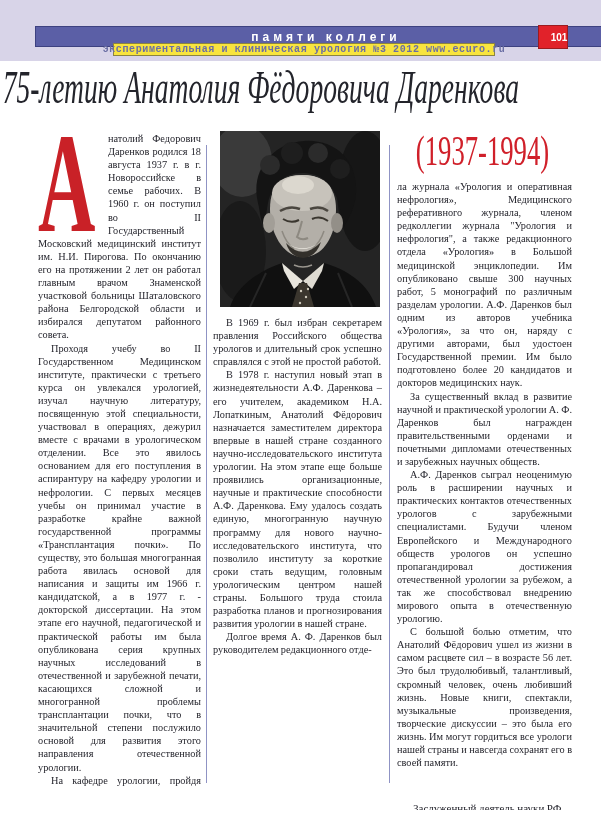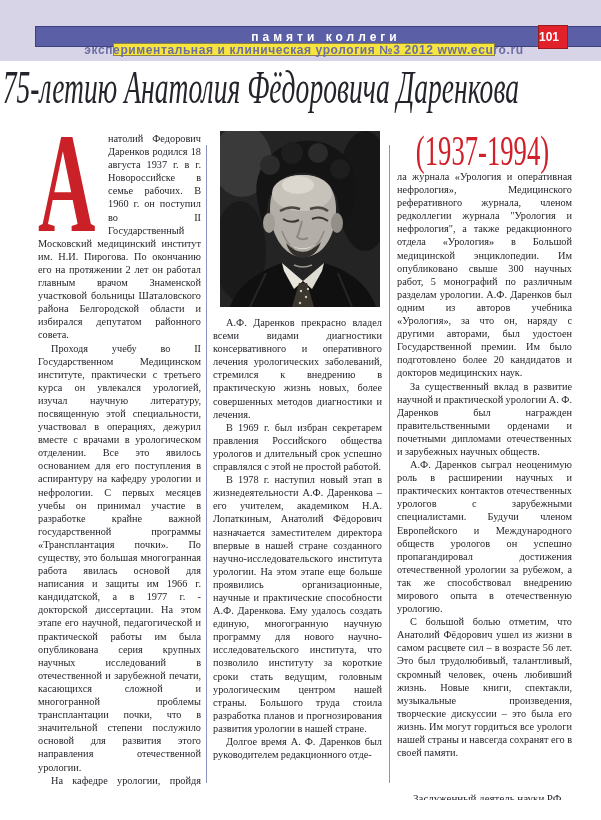--- a/index.html
+++ b/index.html
@@ -15,31 +15,31 @@
     background:#5b5fa6; border:1px solid #3d4180;
     display:flex; align-items:center; justify-content:center;
   }
   .header-bar span {
     color:#ffffff; font-family:"Liberation Sans", sans-serif;
     font-size:12px; font-weight:bold; letter-spacing:4px;
   }
   .page-num {
     position:absolute; left:538px; top:25px; width:30px; height:24px;
     background:#e1222a; border:1px solid #9c1b1f;
-    display:flex; align-items:center; justify-content:flex-start;
-    color:#ffffff; font-family:"Liberation Sans", sans-serif; font-size:12px; font-weight:bold;
+    display:flex; align-items:center; justify-content:center;
+    color:#ffffff; font-family:"Liberation Sans", sans-serif; font-size:10px; font-weight:bold;padding-left:12px;
   }
   .journal-strip {
     position:absolute; left:113px; top:43px; width:382px; height:13px;
     background:#f8e43e; border:1px solid #8c8440; z-index:3;
     display:flex; align-items:center; justify-content:center;
   }
   .journal-strip span {
-    color:#6b6fa4; font-family:Liberation Sans, sans-serif;
-    font-size:12px; font-weight:bold; letter-spacing:0.6px; white-space:nowrap;
+    color:#6b6fa4; font-family:Liberation Mono, monospace;
+    font-size:10px; font-weight:bold; letter-spacing:0.6px; white-space:nowrap;
   }
   
   .main-title {
     position:absolute; left:0; top:58px; width:496px; height:58px;
     display:flex; justify-content:center; align-items:center;font-style:italic;
   }
   .main-title span {
     display:inline-block; white-space:nowrap; color:#23242b;
     font-size:46px; transform:scaleX(0.60); letter-spacing:0px;
   }
@@ -50,21 +50,21 @@
   .years-title span {
     display:inline-block; white-space:nowrap; color:#d0202a;
     font-size:43px; transform:scaleX(0.62);
   }
   
   .col { position:absolute; color:#26262e; font-size:10.3px; line-height:13.1px;
          text-align:justify; word-spacing:-0.2px; overflow:hidden; }
   .col p.indent { text-indent:13px; }
   .col-1 { left:38px;  top:132px; width:163px; height:656px; }
   .col-2 { left:213px; top:131px; width:169px; height:658px; }
-  .col-3 { left:397px; top:170px; width:175px; height:630px; }
+  .col-3 { left:397px; top:180px; width:175px; height:630px; }
   .divider { position:absolute; width:1px; background:#8f93c4; top:145px; height:638px; }
   .divider-1 { left:206px; }
   .divider-2 { left:389px; }
   
   .dropcap {
     float:left; width:66px; height:101px; margin:3px 4px 0 0;
     font-size:142px; line-height:96px; font-weight:bold; color:#c92127;
     transform:scaleX(0.56); transform-origin:0 0; overflow:visible;
   }
   
@@ -158,21 +158,20 @@
 
           <path d="M79,152 L87,152 L94,176 L72,176 Z" fill="#3b362e"></path>
           <circle cx="81" cy="160" r="1.2" fill="#cfcabc"></circle>
           <circle cx="86" cy="166" r="1.2" fill="#cfcabc"></circle>
           <circle cx="80" cy="172" r="1.2" fill="#cfcabc"></circle>
           <circle cx="88" cy="158" r="1.2" fill="#cfcabc"></circle>
         </svg>
       </div>
     </figure>
     <div class="text-block">
-      <p class="indent">А.Ф. Даренков прекрасно владел всеми видами диагностики консервативного и оперативного лечения урологических заболеваний, стремился к внедрению в практическую жизнь новых, более совершенных методов диагностики и лечения.</p>
       <p class="indent">В 1969 г. был избран секретарем правления Российского общества урологов и длительный срок успешно справлялся с этой не простой работой.</p>
       <p class="indent">В 1978 г. наступил новый этап в жизнедеятельности А.Ф. Даренкова – его учителем, академиком Н.А. Лопаткиным, Анатолий Фёдорович назначается заместителем директора впервые в нашей стране созданного научно-исследовательского института урологии. На этом этапе еще больше проявились организационные, научные и практические способности А.Ф. Даренкова. Ему удалось создать единую, многогранную научную программу для нового научно-исследовательского института, что позволило институту за короткие сроки стать ведущим, головным урологическим центром нашей страны. Большого труда стоила разработка планов и прогнозирования развития урологии в нашей стране.</p>
       <p class="indent">Долгое время А. Ф. Даренков был руководителем редакционного отде-</p>
     </div>
   </div>
 
   <div class="col col-3">
     <p>ла журнала «Урология и оперативная нефрология», Медицинского реферативного журнала, членом редколлегии журнала "Урология и нефрология", а также редакционного отдела «Урология» в Большой медицинской энциклопедии. Им опубликовано свыше 300 научных работ, 5 монографий по различным разделам урологии. А.Ф. Даренков был одним из авторов учебника «Урология», за что он, наряду с другими авторами, был удостоен Государственной премии. Им было подготовлено более 20 кандидатов и докторов медицинских наук.</p>
     <p class="indent">За существенный вклад в развитие научной и практической урологии А. Ф. Даренков был награжден правительственными орденами и почетными дипломами отечественных и зарубежных научных обществ.</p>
     <p class="indent">А.Ф. Даренков сыграл неоценимую роль в расширении научных и практических контактов отечественных урологов с зарубежными специалистами. Будучи членом Европейского и Международного обществ урологов он успешно пропагандировал достижения отечественной урологии за рубежом, а так же способствовал внедрению мирового опыта в отечественную урологию.</p>

